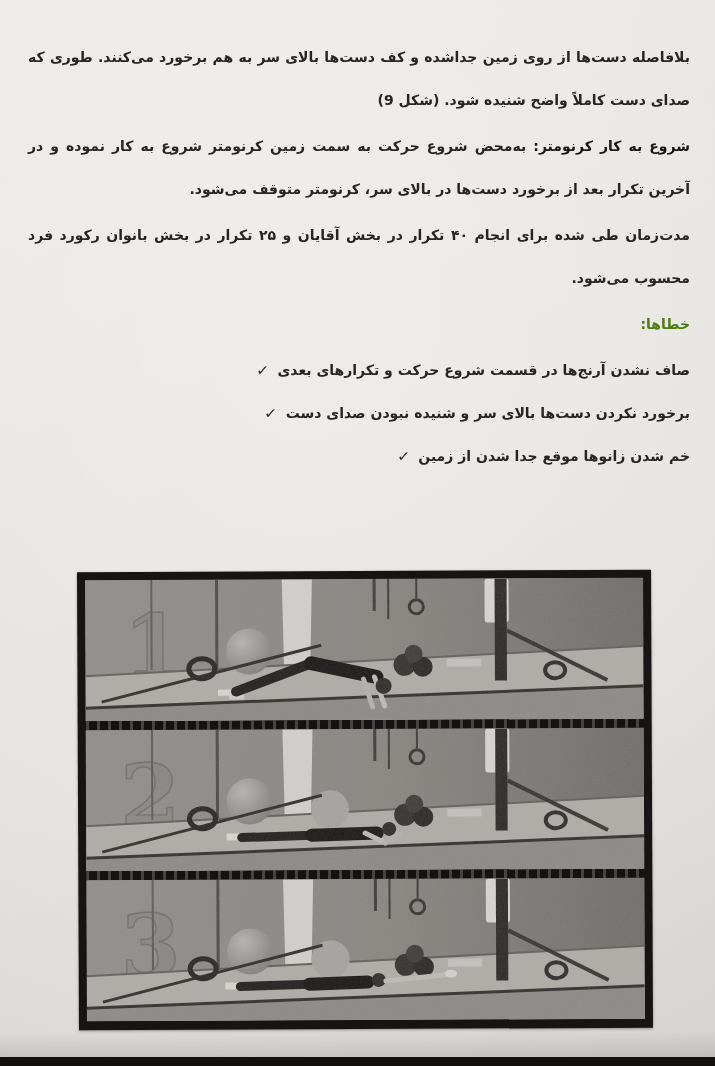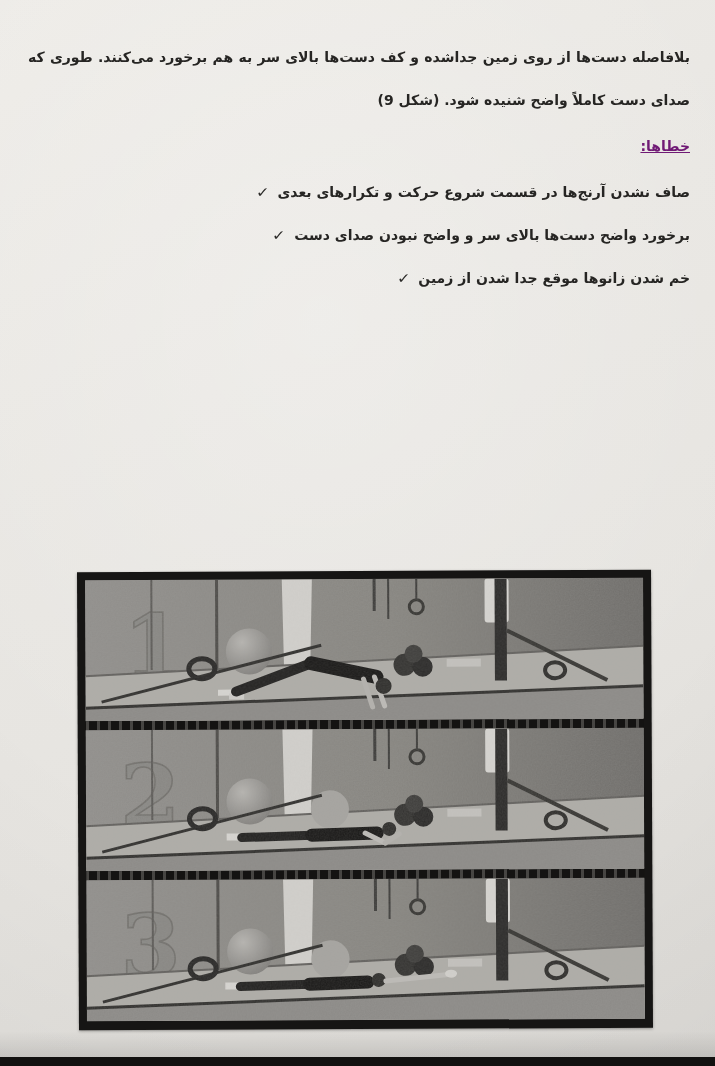--- a/index.html
+++ b/index.html
@@ -12,21 +12,21 @@
     position:absolute;inset:0;pointer-events:none;
     background:radial-gradient(120% 90% at 45% 30%, rgba(255,255,255,.25) 0%, rgba(255,255,255,0) 55%, rgba(0,0,0,.05) 100%);
   }
   .content{
     position:absolute;top:36px;right:25px;left:28px;
     direction:rtl;text-align:justify;
     color:#262523;font-size:14px;font-weight:bold;
   }
   .content p{margin:0 0 3px 0;line-height:43px;text-align:justify;}
   .content p .bold-lead{color:#161513;}
-  .errors-heading{margin:0 0 3px 0;line-height:43px;font-weight:bold;color:#701a75;text-align:right;text-decoration:underline;}
+  .errors-heading{margin:0 0 3px 0;line-height:43px;font-weight:bold;color:#4d7c0f;text-align:right;}
   .error-item{line-height:43px;text-align:right;white-space:nowrap;}
   .error-item .check{display:inline-block;margin-inline-start:9px;color:#2b2a28;font-weight:bold;transform:scaleX(1.15);}
   .figure{
     position:absolute;left:78px;top:571px;width:574px;height:458px;
     background:#161514;padding:8px;box-sizing:border-box;
     box-shadow:0 1px 3px rgba(0,0,0,.35);
     transform:rotate(-0.25deg);
   }
   .panel{width:100%;height:141px;overflow:hidden;background:#8a8885;}
   .panel svg{display:block;width:100%;height:100%;}
@@ -43,26 +43,28 @@
     fill:#74726e;fill-opacity:.22;stroke:#54524e;stroke-opacity:.45;stroke-width:1.6px;
   }
 </style>
 </head>
 <body>
 
 <div class="page-shade"></div>
 
 <div class="content">
   <p>بلافاصله دست‌ها از روی زمین جداشده و کف دست‌ها بالای سر به هم برخورد می‌کنند. طوری که صدای دست کاملاً واضح شنیده شود. (شکل 9)</p>
+  <p><span class="bold-lead">شروع به کار کرنومتر:</span><span> به‌محض شروع حرکت به سمت زمین کرنومتر شروع به کار نموده و در آخرین تکرار بعد از برخورد دست‌ها در بالای سر، کرنومتر متوقف می‌شود.</span></p>
+  <p>مدت‌زمان طی شده برای انجام ۴۰ تکرار در بخش آقایان و ۲۵ تکرار در بخش بانوان رکورد فرد محسوب می‌شود.</p>
   <p class="errors-heading">خطاها:</p>
   <div class="error-item">
     <span>صاف نشدن آرنج‌ها در قسمت شروع حرکت و تکرارهای بعدی</span><span class="check">✓</span>
   </div>
   <div class="error-item">
-    <span>برخورد واضح دست‌ها بالای سر و واضح نبودن صدای دست</span><span class="check">✓</span>
+    <span>برخورد نکردن دست‌ها بالای سر و شنیده نبودن صدای دست</span><span class="check">✓</span>
   </div>
   <div class="error-item">
     <span>خم شدن زانوها موقع جدا شدن از زمین</span><span class="check">✓</span>
   </div>
 </div>
 
 <div class="figure">
 
   <div class="panel">
     <svg viewBox="0 0 556 141" preserveAspectRatio="none">

